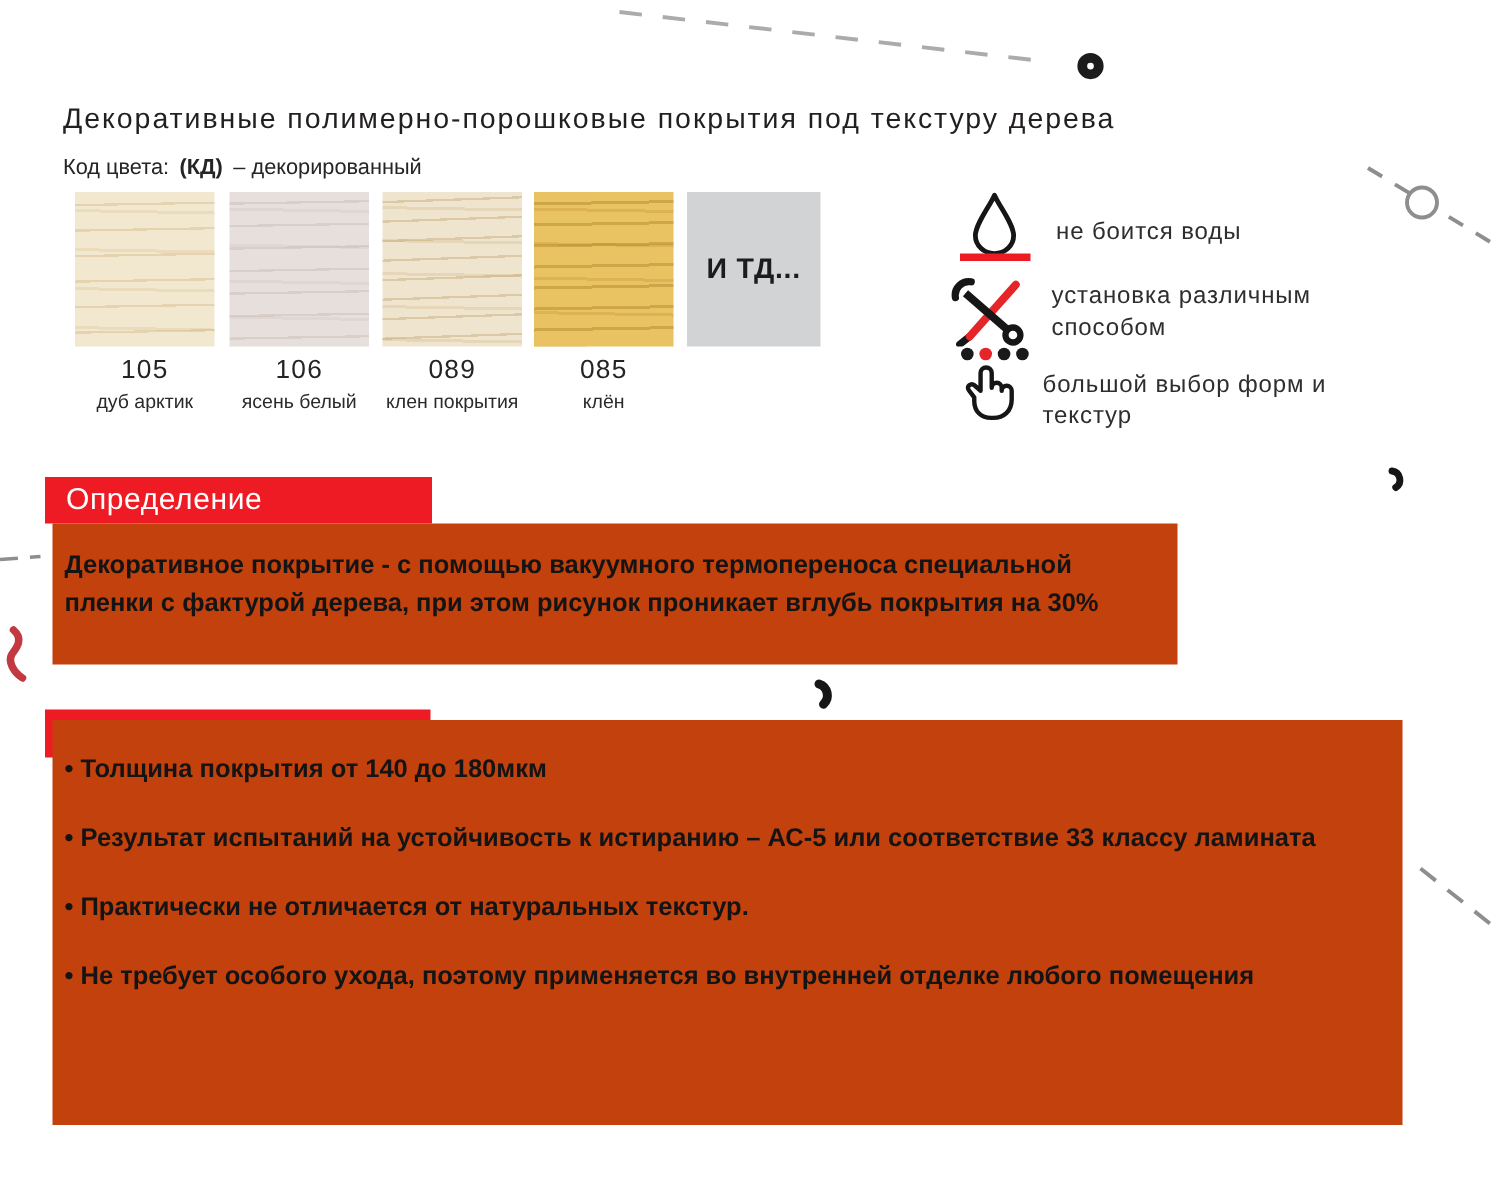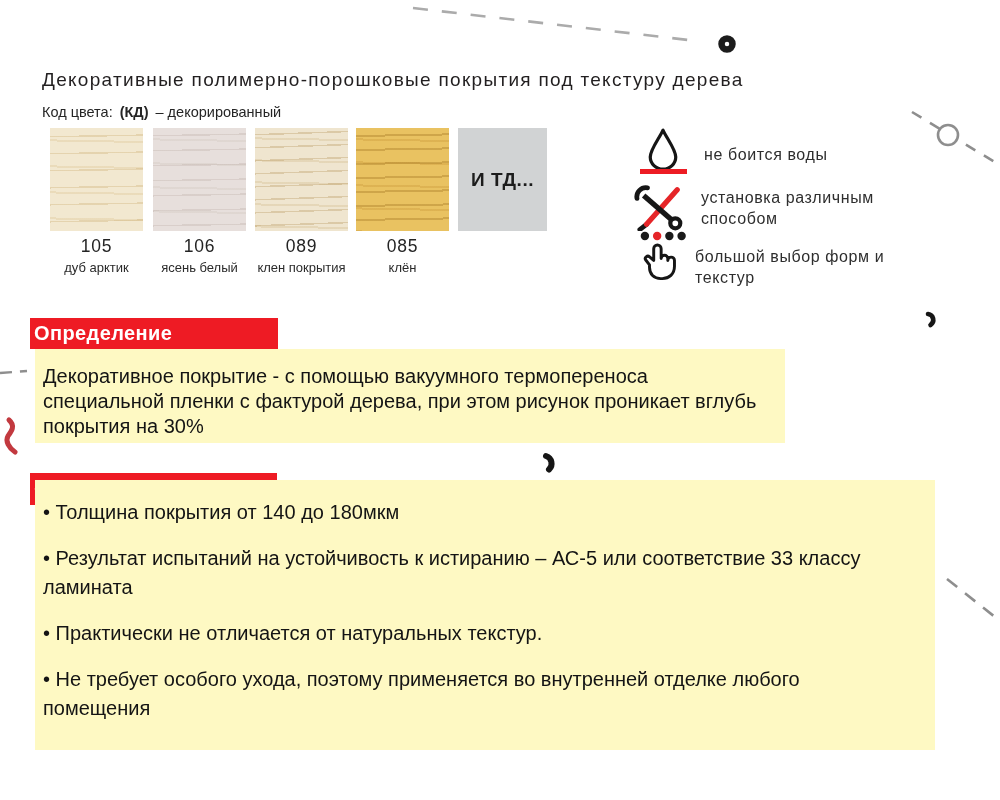--- a/index.html
+++ b/index.html
@@ -36,26 +36,26 @@
             justify-content:center;font-size:19px;font-weight:600;letter-spacing:.5px;color:#1c1c1c;text-align:center;}
   .caption{position:absolute;top:236px;width:93px;text-align:center;}
   .caption .code{font-size:17.5px;font-weight:500;color:#242424;letter-spacing:.8px;}
   .caption .name{font-size:13px;color:#2a2a2a;margin-top:3px;white-space:nowrap;}
 
   
   .flabel{position:absolute;font-size:16px;color:#2e2e2e;letter-spacing:.6px;line-height:21px;}
   .redline{position:absolute;left:640px;top:169px;width:47px;height:5px;background:#ed1c24;}
 
   
-  .banner{position:absolute;left:30px;background:#ee1b24;color:#ffffff;font-weight:700;
-          font-size:20px;letter-spacing:.4px;padding-left:4px;display:flex;align-items:center;}
+  .banner{position:absolute;left:30px;background:#ee1b24;color:#ffffff;font-weight:400;
+          font-size:20px;letter-spacing:.4px;padding-left:14px;display:flex;align-items:center;}
   .banner.def{top:318px;width:244px;height:31px;}
   .banner.feat{top:473px;width:243px;height:32px;}
-  .panel{position:absolute;left:35px;background:#fef9c3;color:#141414;font-weight:400;
-         font-size:20px;box-sizing:border-box;}
+  .panel{position:absolute;left:35px;background:#c2410c;color:#141414;font-weight:700;
+         font-size:17px;box-sizing:border-box;}
   .panel.def{top:349px;width:750px;height:94px;padding:15px 14px 0 8px;line-height:25px;}
   .panel.feat{top:480px;width:900px;height:270px;padding:18px 55px 0 8px;}
   .bullet{margin:0 0 17px 0;line-height:29px;}
   .bullet::before{content:"• ";}
 </style>
 </head>
 <body>
 
 <svg class="deco" viewBox="0 0 1000 800">
   <path d="M413 8 L697 41" stroke="#ababab" stroke-width="2.6" stroke-dasharray="15 14" fill="none"></path>

